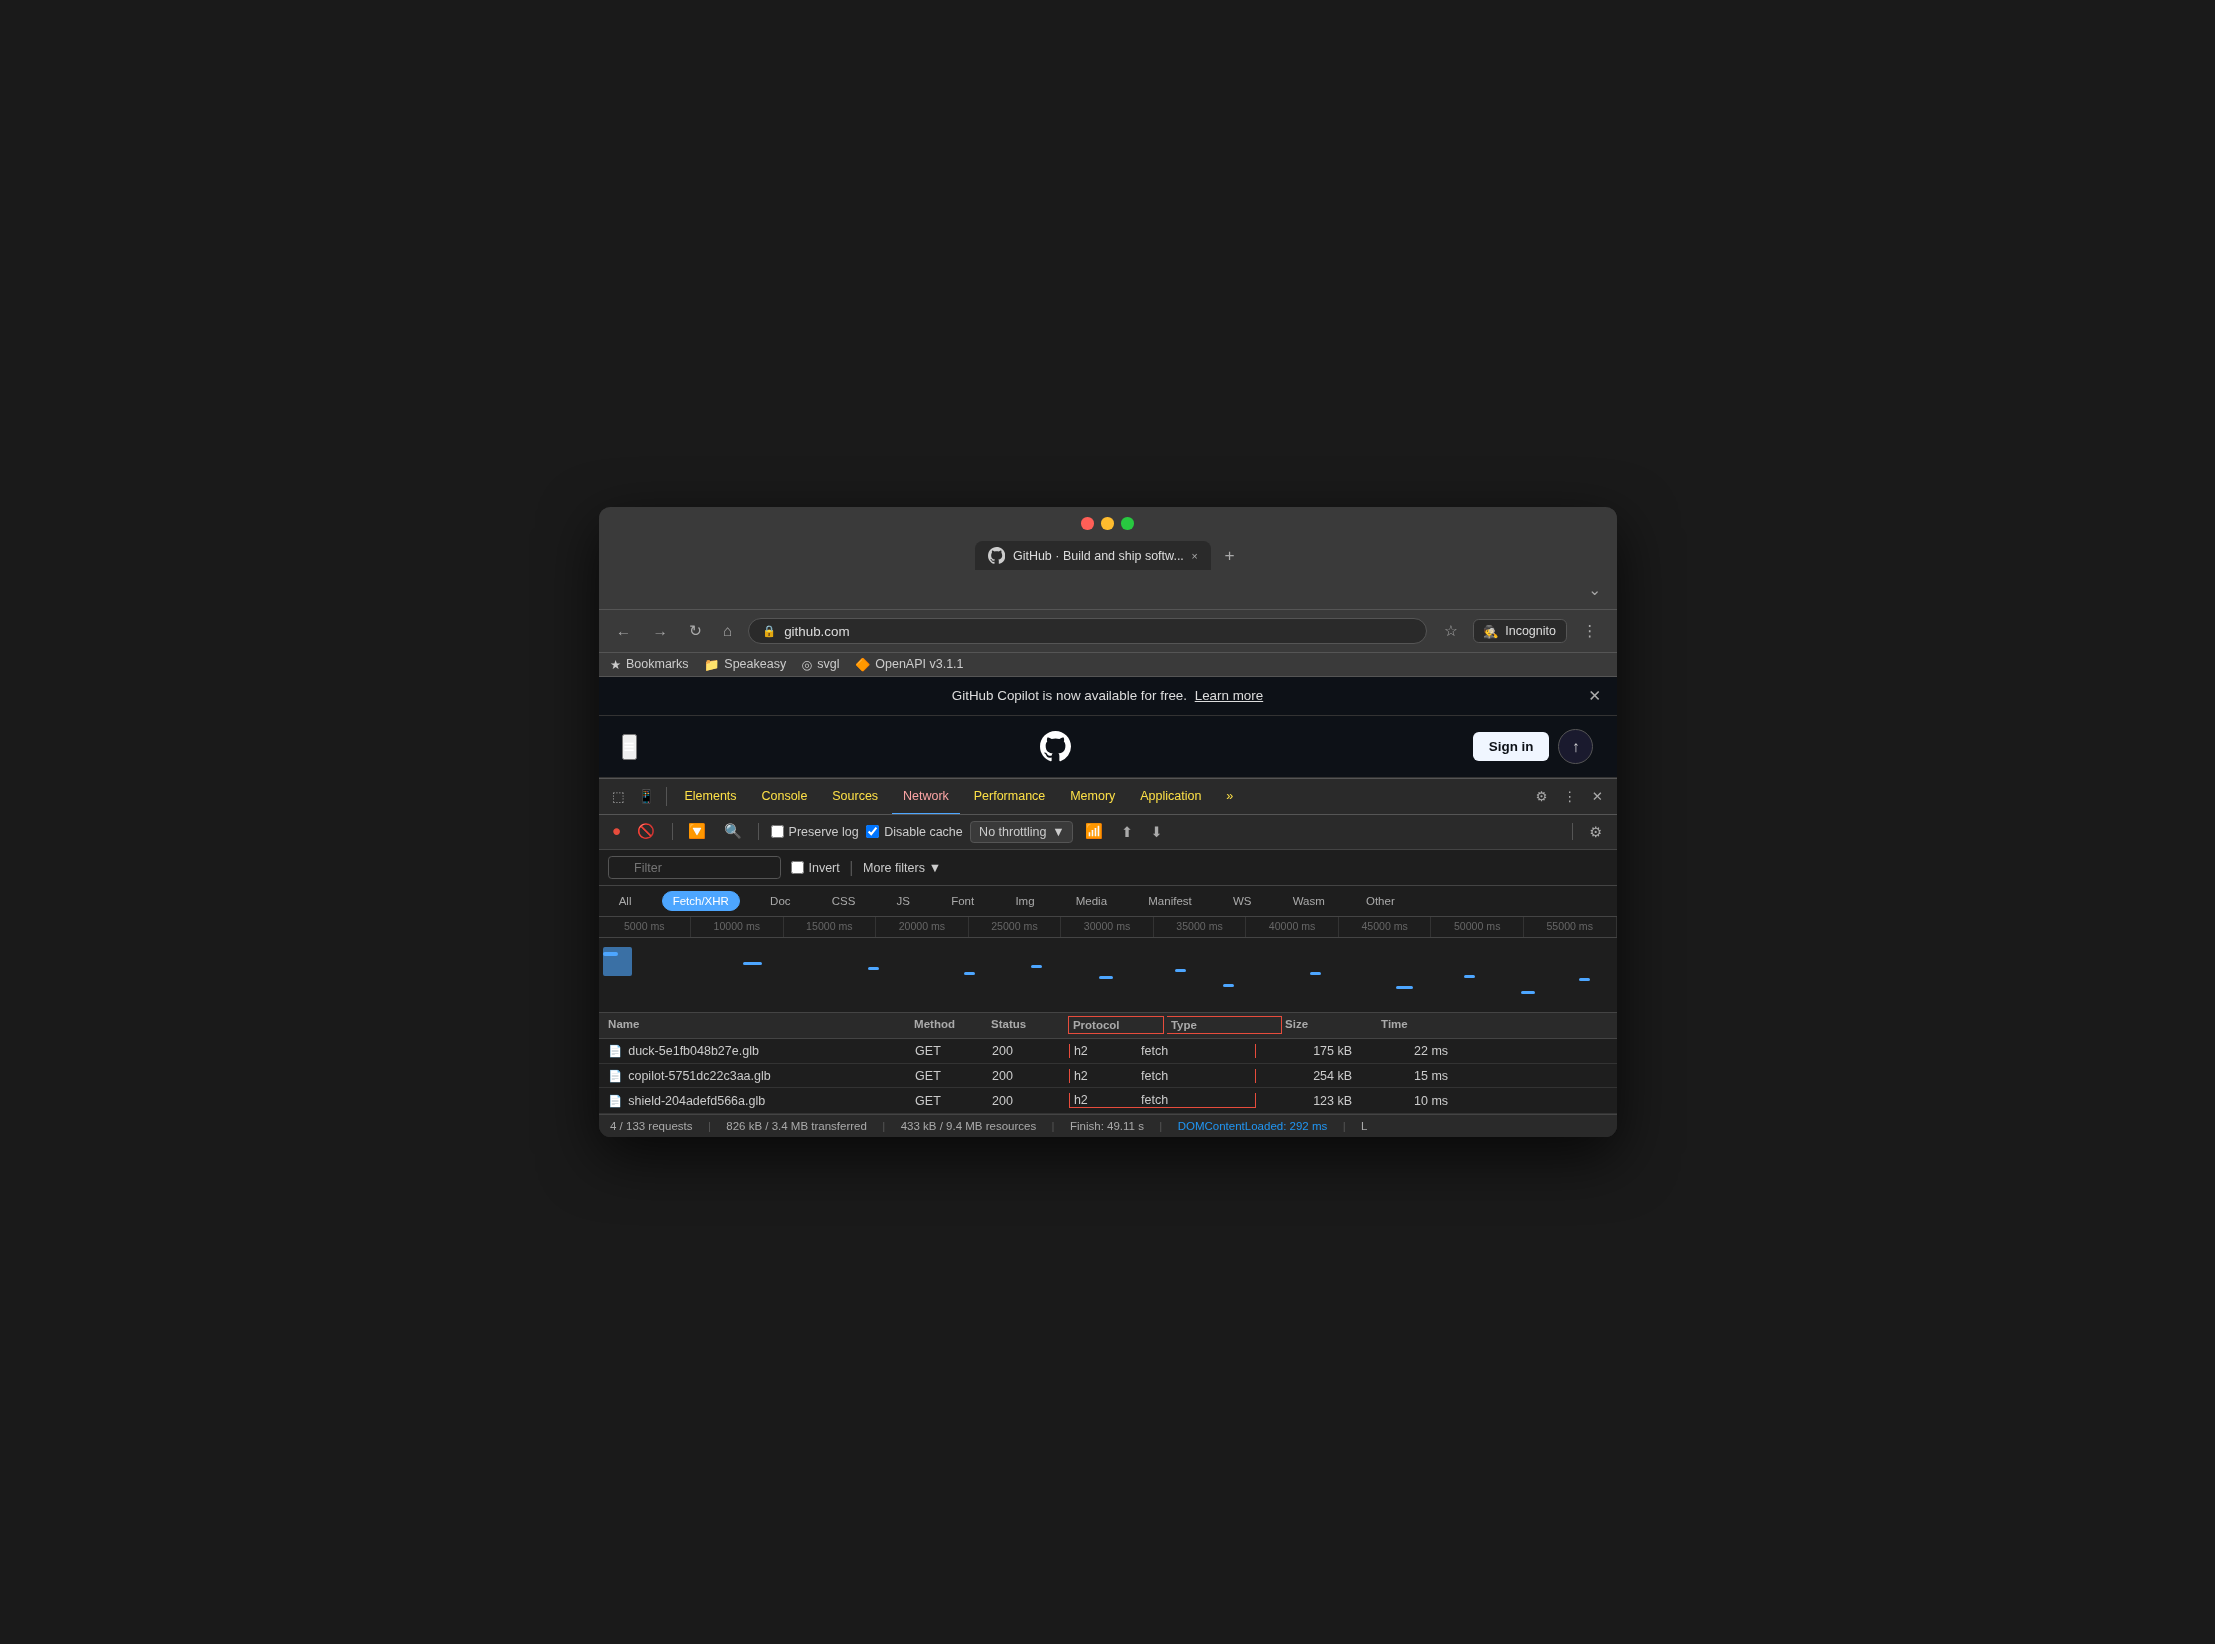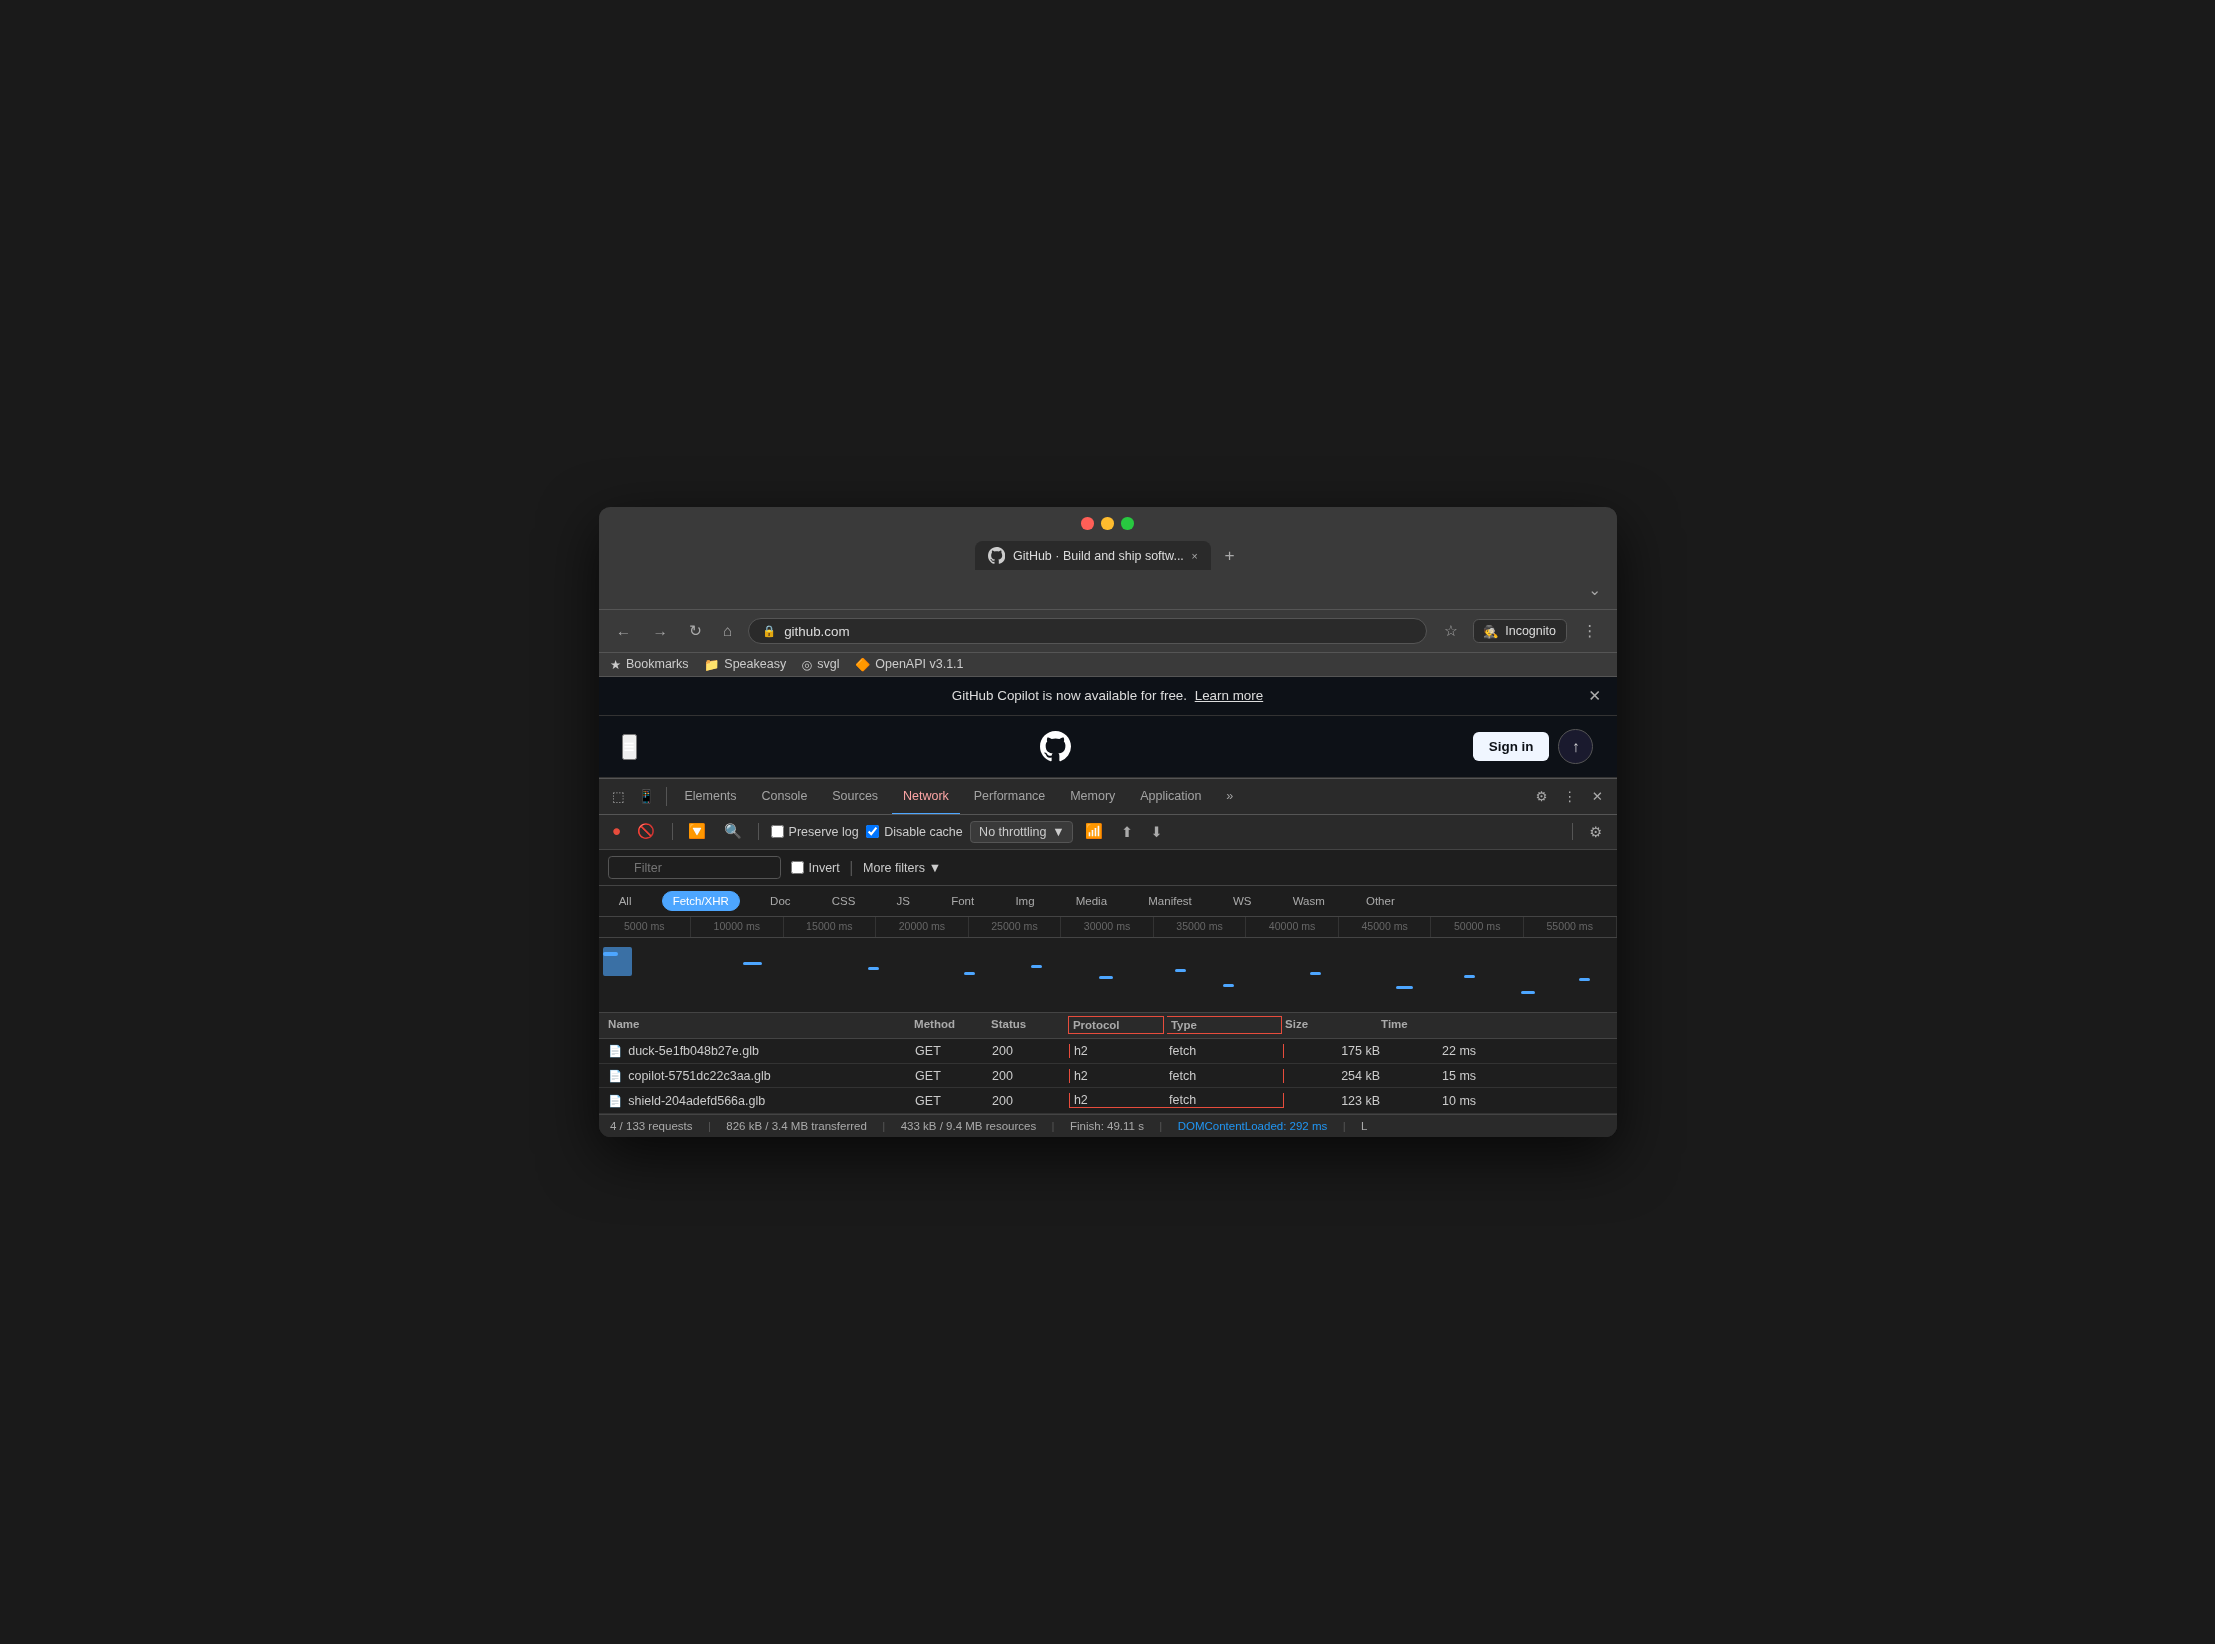--- a/index.html
+++ b/index.html
@@ -239,21 +239,21 @@
     }
     .devtools-separator {
       width: 1px;
       height: 19px;
       background: #555;
       margin: 0 3.8px;
     }
     .devtools-tab {
       background: none;
       border: none;
-      color: #a3a3a3;
+      color: #fde047;
       cursor: pointer;
       padding: 9.6px 11.5px;
       font-size: 12.5px;
       white-space: nowrap;
       border-bottom: 1.9px solid transparent;
     }
     .devtools-tab.active {
       color: #fca5a5;
       border-bottom: 1.9px solid #4da6ff;
     }
@@ -448,21 +448,21 @@
       display: flex;
       align-items: center;
       gap: 5.8px;
       overflow: hidden;
       text-overflow: ellipsis;
       white-space: nowrap;
     }
     .file-icon { color: #aaa; font-size: 11.5px; }
     .row-method { width: 77px; flex-shrink: 0; }
     .row-status { width: 77px; flex-shrink: 0; }
-    .row-protocol { width: 100px; flex-shrink: 0; }
+    .row-protocol { width: 72px; flex-shrink: 0; }
     .row-type { width: 115px; flex-shrink: 0; }
     .row-size { width: 96px; flex-shrink: 0; text-align: right; }
     .row-time { width: 96px; flex-shrink: 0; text-align: right; }
     
     .status-bar {
       background: #2a2a2a;
       border-top: 1px solid #444;
       padding: 4.8px 11.5px;
       display: flex;
       align-items: center;

